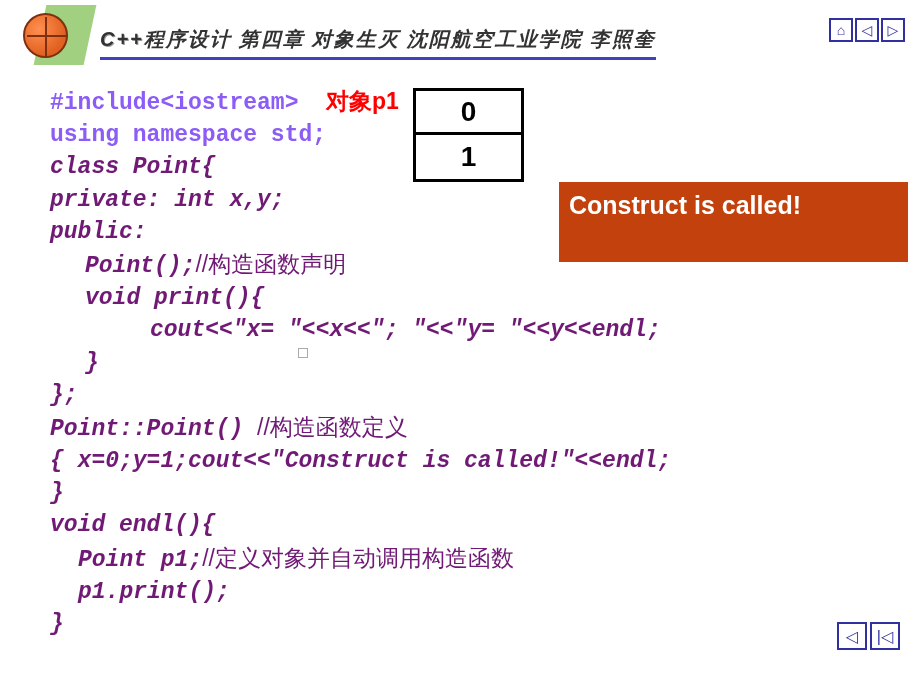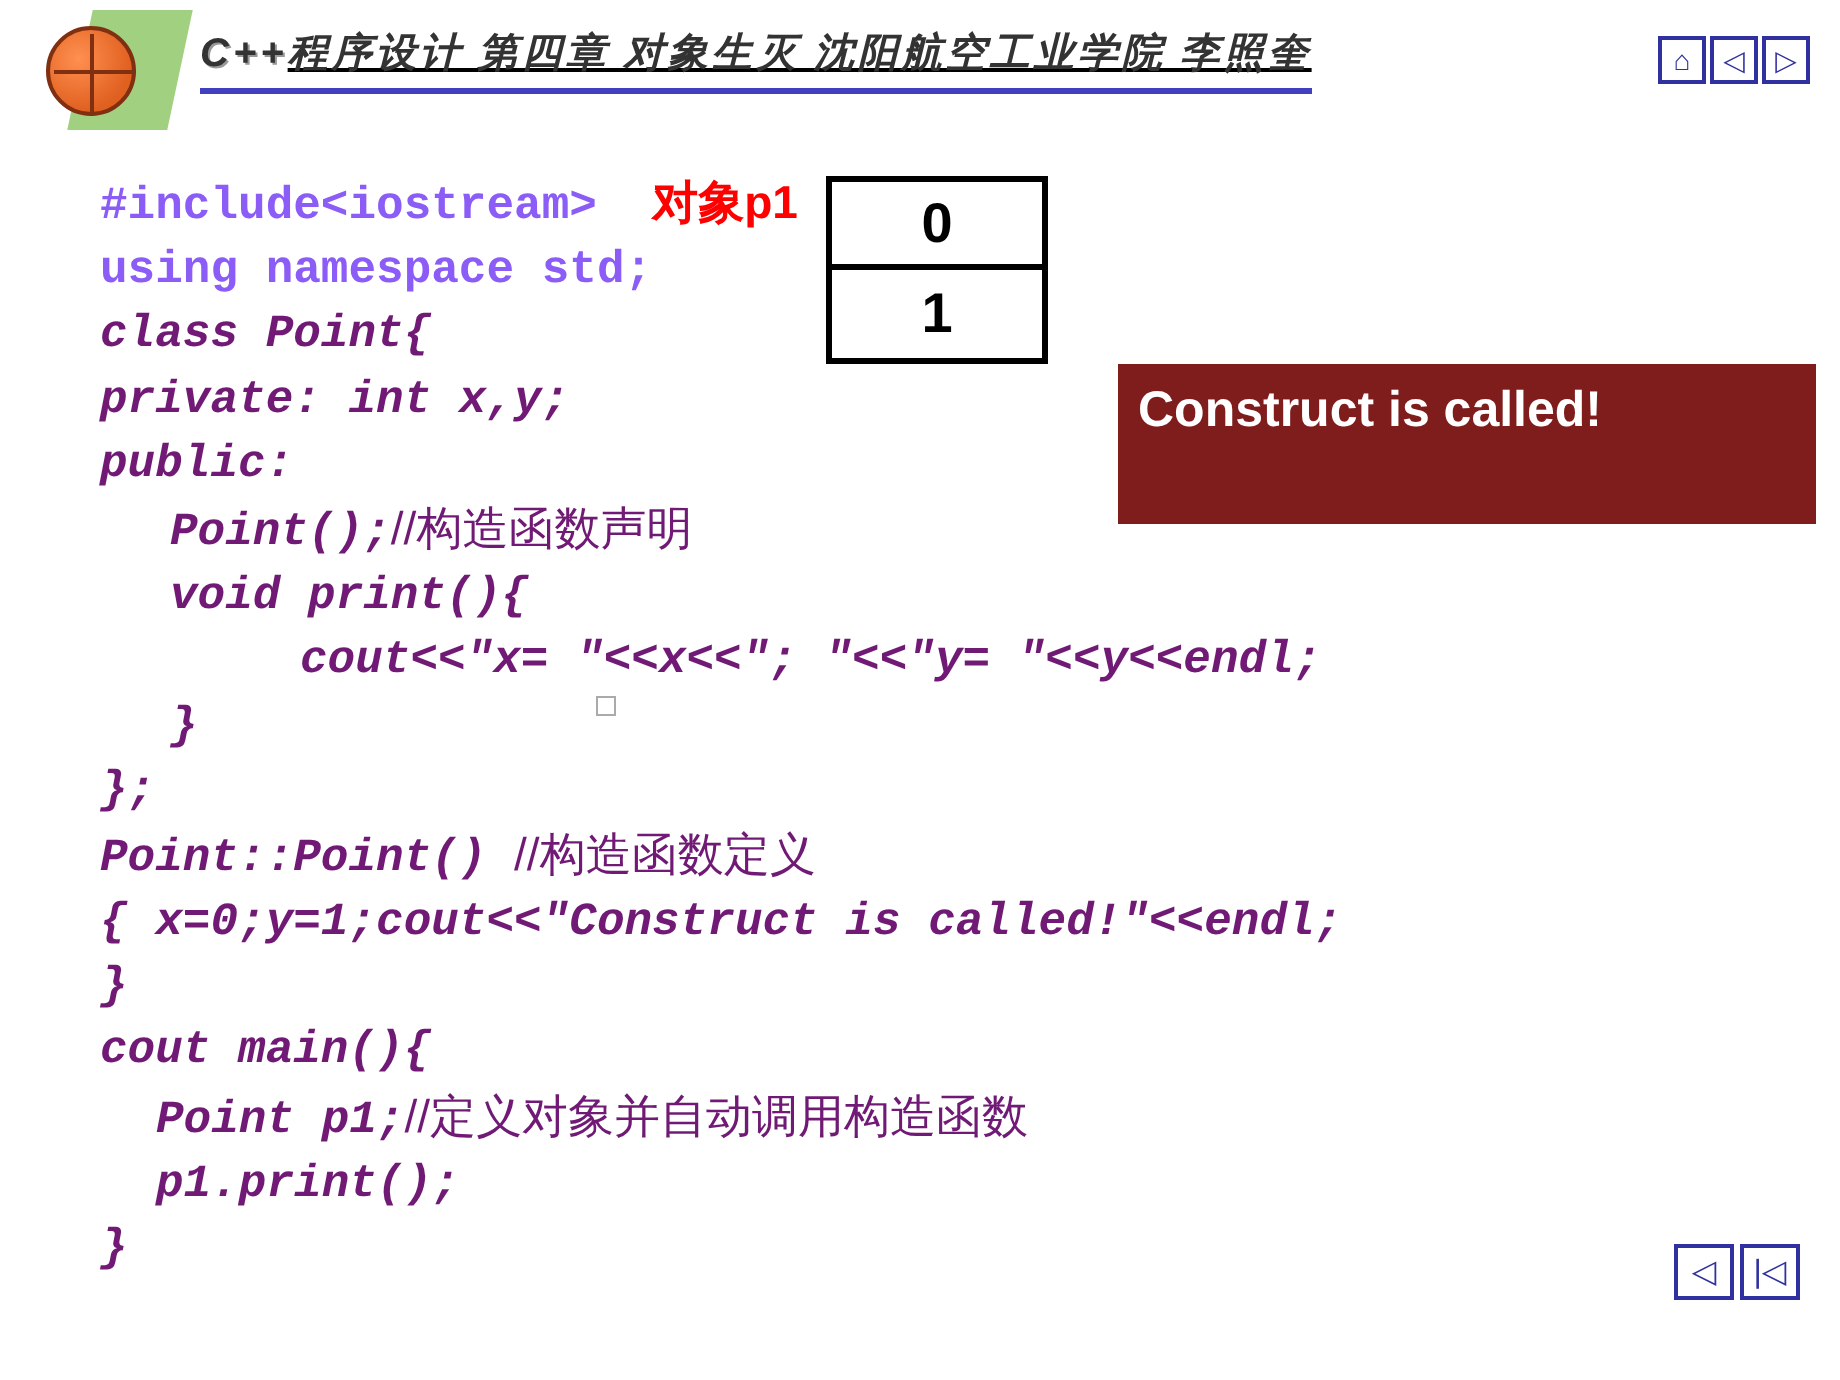--- a/index.html
+++ b/index.html
@@ -8,22 +8,21 @@
       height: 690px;
       background: #fff;
       font-family: Arial, "Microsoft YaHei", sans-serif;
       position: relative;
       overflow: hidden;
     }
     .header {
       position: relative;
       height: 60px;
       display: flex;
-      align-items: center;
-      text-decoration: underline;
+      align-items: flex-end;
     }
     .logo-wrap {
       position: absolute;
       left: 15px;
       top: 5px;
       width: 75px;
       height: 65px;
     }
     .logo-shape {
       position: absolute;
@@ -125,21 +124,21 @@
       font-family: Arial, sans-serif;
     }
     .value-cell:first-child { border-bottom: 3px solid #000; }
     
     .output-box {
       position: absolute;
       left: 559px;
       top: 182px;
       width: 349px;
       height: 80px;
-      background: #7f1d1d;
+      background: #c2410c;
       color: #fff;
       font-family: Arial, sans-serif;
       font-size: 25px;
       font-weight: bold;
       padding: 6px 10px;
       line-height: 1.4;
     }
     
     .page-marker {
       position: absolute;
@@ -189,21 +188,21 @@
   <div class="black">private:  int x,y;</div>
   <div class="black">public:</div>
   <div class="indent1"><span class="black">Point();</span><span class="black-cn">//构造函数声明</span></div>
   <div class="indent1 black">void print(){</div>
   <div class="indent2 black">cout&lt;&lt;"x= "&lt;&lt;x&lt;&lt;";   "&lt;&lt;"y= "&lt;&lt;y&lt;&lt;endl;</div>
   <div class="indent1 black">}</div>
   <div class="black">};</div>
   <div><span class="black">Point::Point()  </span><span class="black-cn">//构造函数定义</span></div>
   <div class="black">{  x=0;y=1;cout&lt;&lt;"Construct is called!"&lt;&lt;endl;</div>
   <div class="black">}</div>
-  <div class="black">cout main(){</div>
+  <div class="black">void endl(){</div>
   <div class="indent1b"><span class="black">Point p1;</span><span class="black-cn">//定义对象并自动调用构造函数</span></div>
   <div class="indent1b black">p1.print();</div>
   <div class="black">}</div>
 </div>
 
 <div class="value-box">
   <div class="value-cell">0</div>
   <div class="value-cell">1</div>
 </div>
 

